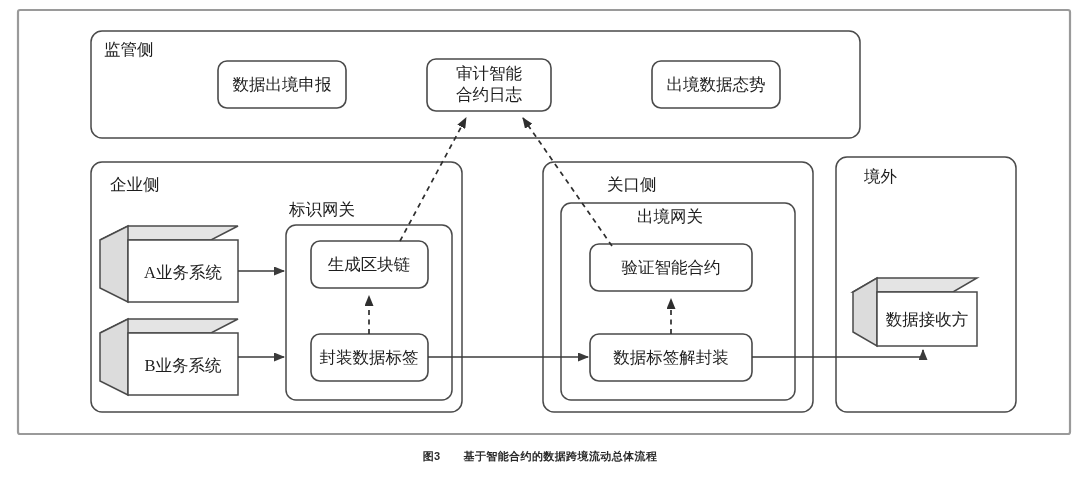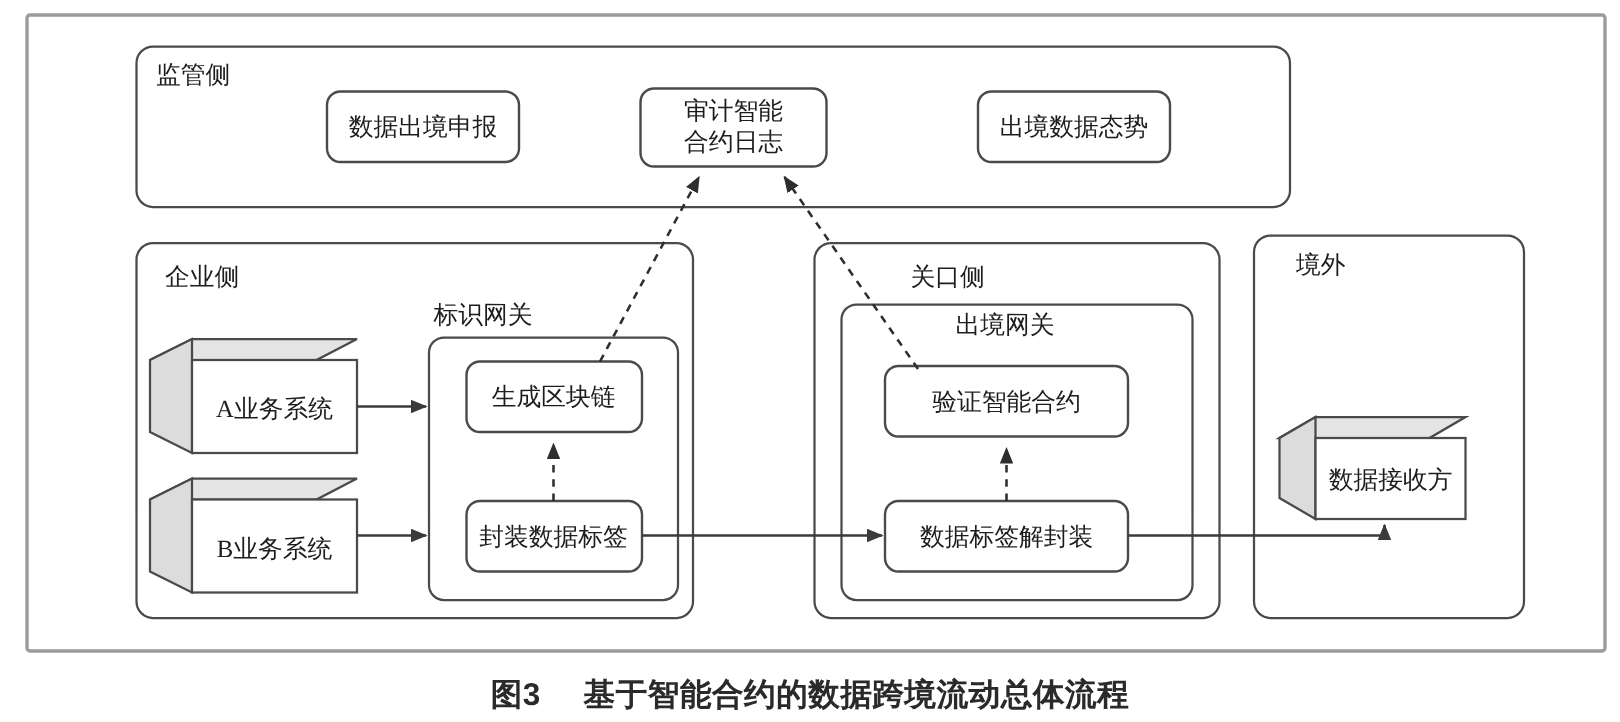--- a/index.html
+++ b/index.html
@@ -89,21 +89,21 @@
     font-size: 16.5px;
     text-anchor: middle;
   }
   .caption {
     position: absolute;
     left: 0;
     top: 449px;
     width: 1080px;
     text-align: center;
     font-family: "Liberation Sans", "DejaVu Sans", sans-serif;
-    font-size: 21px;
+    font-size: 11px;
     font-weight: bold;
     color: #2a2a2a;
     letter-spacing: 0.4px;
   }
 </style>
 </head>
 <body>
 
 <div id="stage">
 

